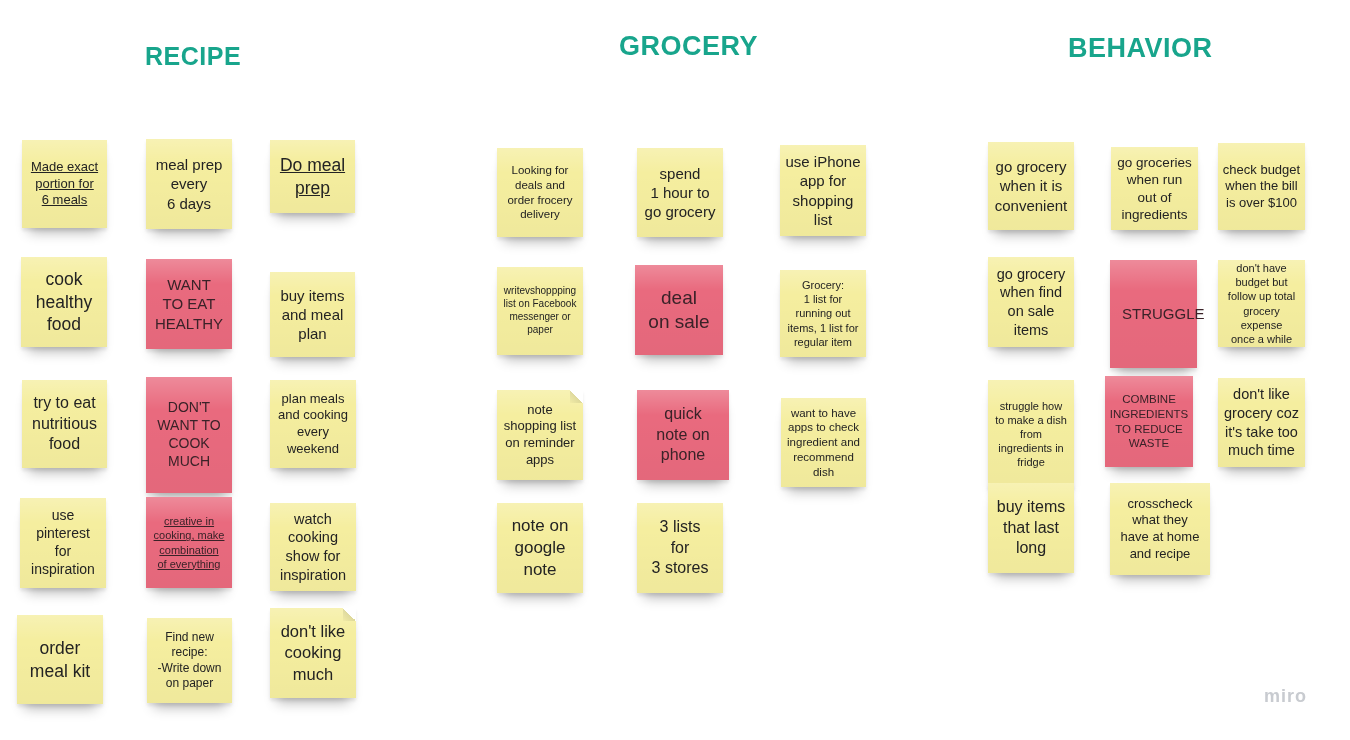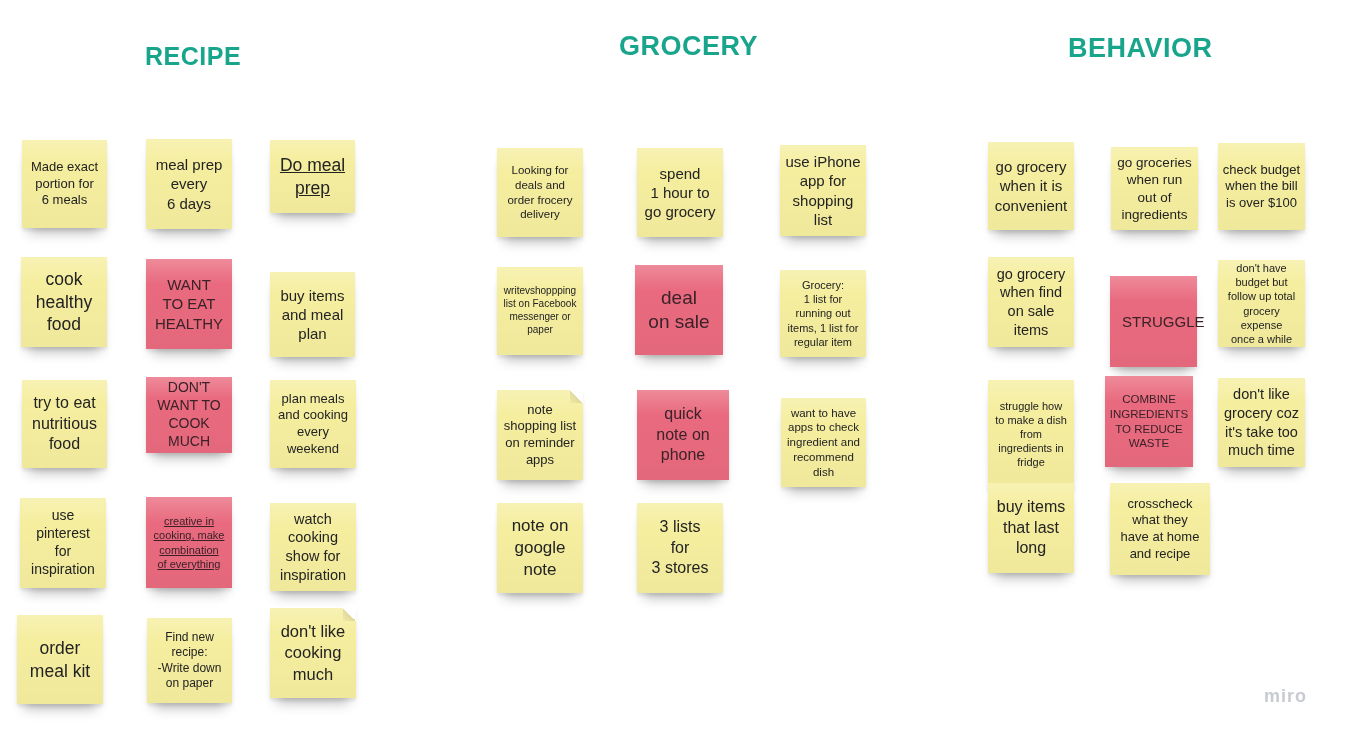--- a/index.html
+++ b/index.html
@@ -69,21 +69,21 @@
 </head>
 <body>
 
 <div class="board">
   <div class="section-title" id="title-recipe">RECIPE</div>
   <div class="section-title" id="title-grocery">GROCERY</div>
   <div class="section-title" id="title-behavior">BEHAVIOR</div>
 
   <div id="notes-layer">
       <div class="note yellow" style="left: 22px; top: 140px; width: 85px; height: 88px;">
-        <span class="note-text" style="font-size: 13px;">Made exact
+        <span class="note-text" style="font-size: 13px; text-decoration: underline;">Made exact
 portion for
 6 meals</span>
       </div>
       <div class="note yellow" style="left: 146px; top: 139px; width: 86px; height: 90px;">
         <span class="note-text" style="font-size: 15px;">meal prep
 every
 6 days</span>
       </div>
       <div class="note yellow" style="left: 270px; top: 140px; width: 85px; height: 73px; text-decoration: underline;">
         <span class="note-text" style="font-size: 17.5px;">Do meal
@@ -102,21 +102,21 @@
       <div class="note yellow" style="left: 270px; top: 272px; width: 85px; height: 85px;">
         <span class="note-text" style="font-size: 15px;">buy items
 and meal
 plan</span>
       </div>
       <div class="note yellow" style="left: 22px; top: 380px; width: 85px; height: 88px;">
         <span class="note-text" style="font-size: 16px;">try to eat
 nutritious
 food</span>
       </div>
-      <div class="note pink" style="left: 146px; top: 377px; width: 86px; height: 76px;">
+      <div class="note pink" style="left: 146px; top: 377px; width: 86px; height: 116px;">
         <span class="note-text" style="font-size: 14px;">DON'T
 WANT TO
 COOK
 MUCH</span>
       </div>
       <div class="note yellow" style="left: 270px; top: 380px; width: 86px; height: 88px;">
         <span class="note-text" style="font-size: 13px;">plan meals
 and cooking
 every
 weekend</span>
@@ -233,21 +233,21 @@
         <span class="note-text" style="font-size: 13px;">check budget
 when the bill
 is over $100</span>
       </div>
       <div class="note yellow" style="left: 988px; top: 257px; width: 86px; height: 90px;">
         <span class="note-text" style="font-size: 14.5px;">go grocery
 when find
 on sale
 items</span>
       </div>
-      <div class="note pink" style="left: 1110px; top: 276px; width: 87px; height: 91px; padding-left: 12px;">
+      <div class="note pink" style="left: 1110px; top: 260px; width: 87px; height: 108px; padding-left: 12px;">
         <span class="note-text" style="font-size: 15px;">STRUGGLE</span>
       </div>
       <div class="note yellow" style="left: 1218px; top: 260px; width: 87px; height: 87px;">
         <span class="note-text" style="font-size: 11px;">don't have
 budget but
 follow up total
 grocery expense
 once a while</span>
       </div>
       <div class="note yellow" style="left: 988px; top: 380px; width: 86px; height: 108px;">

